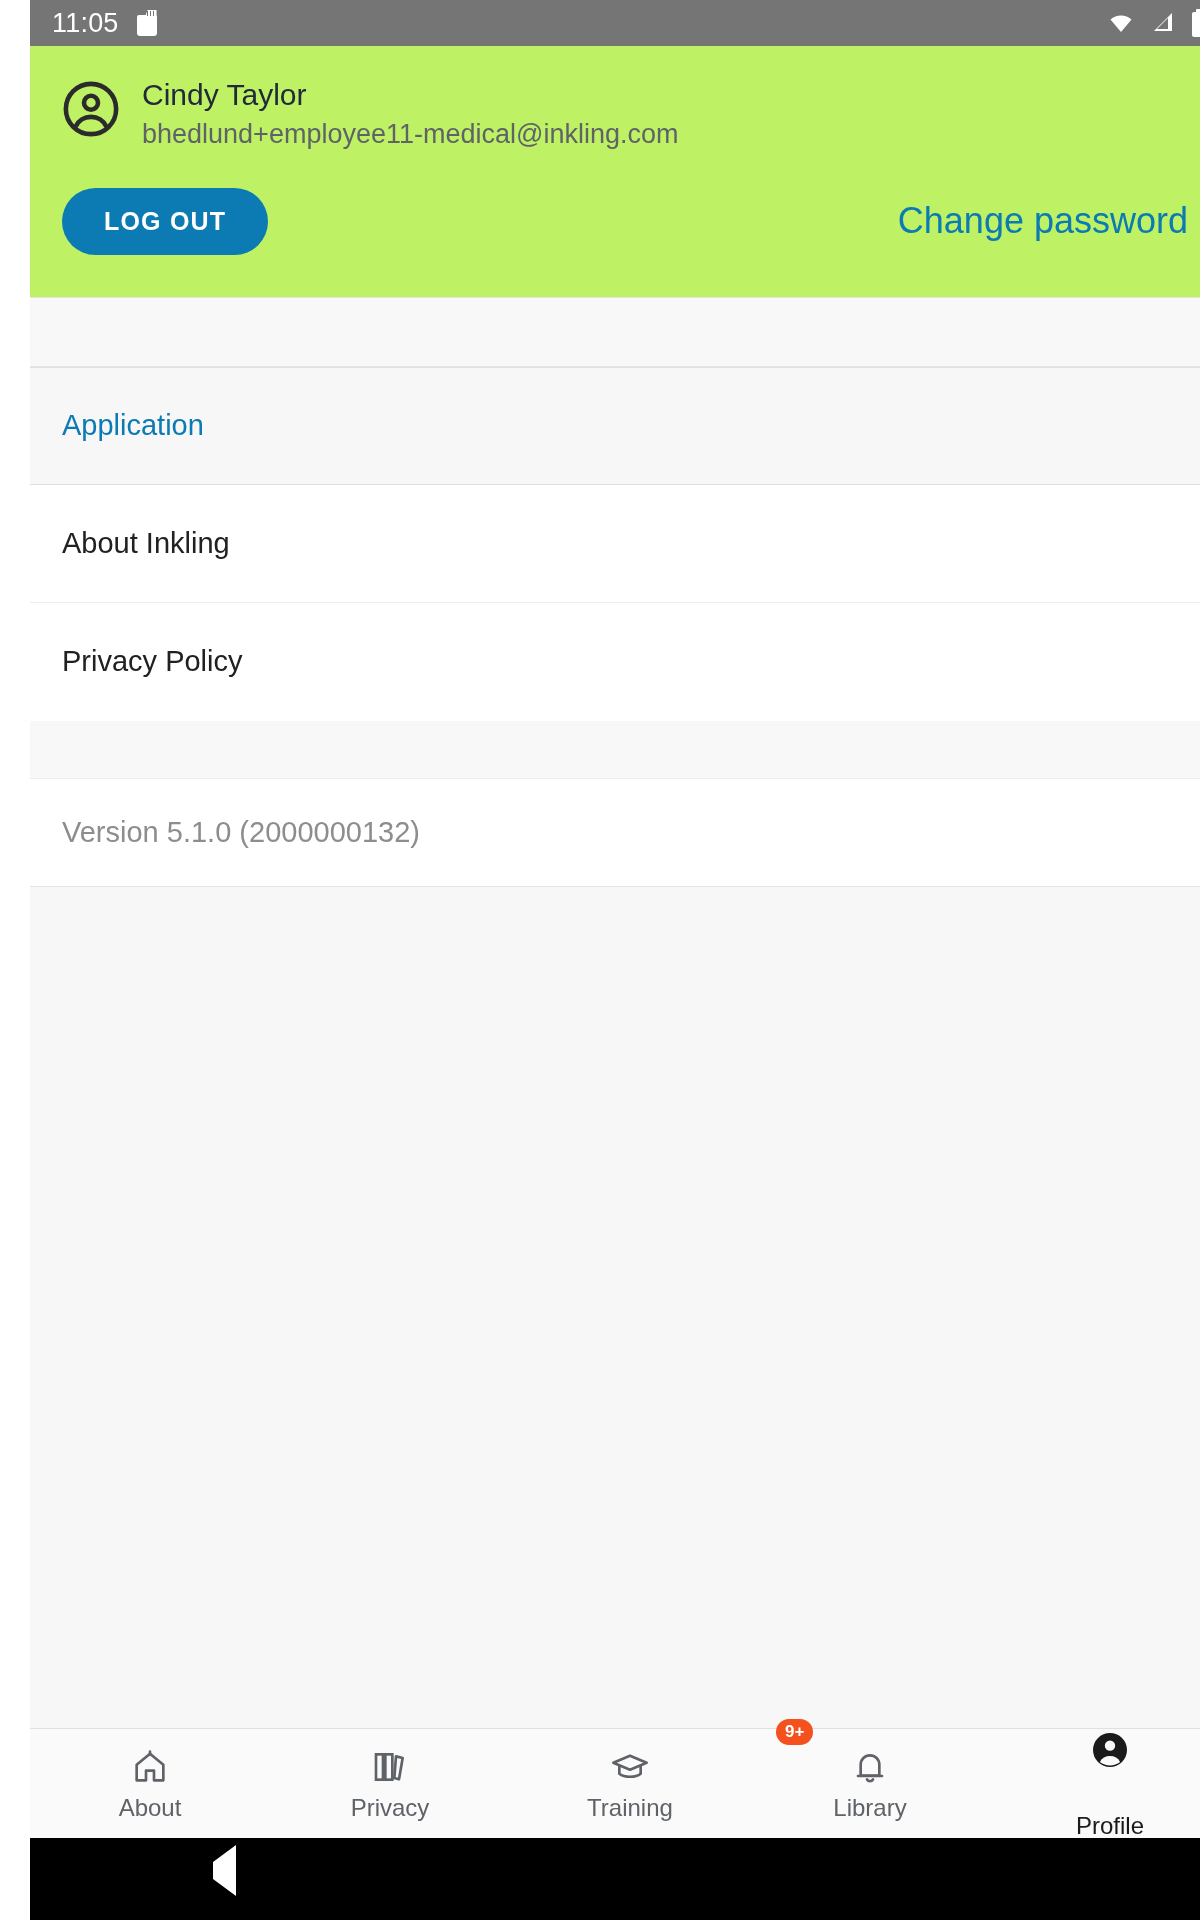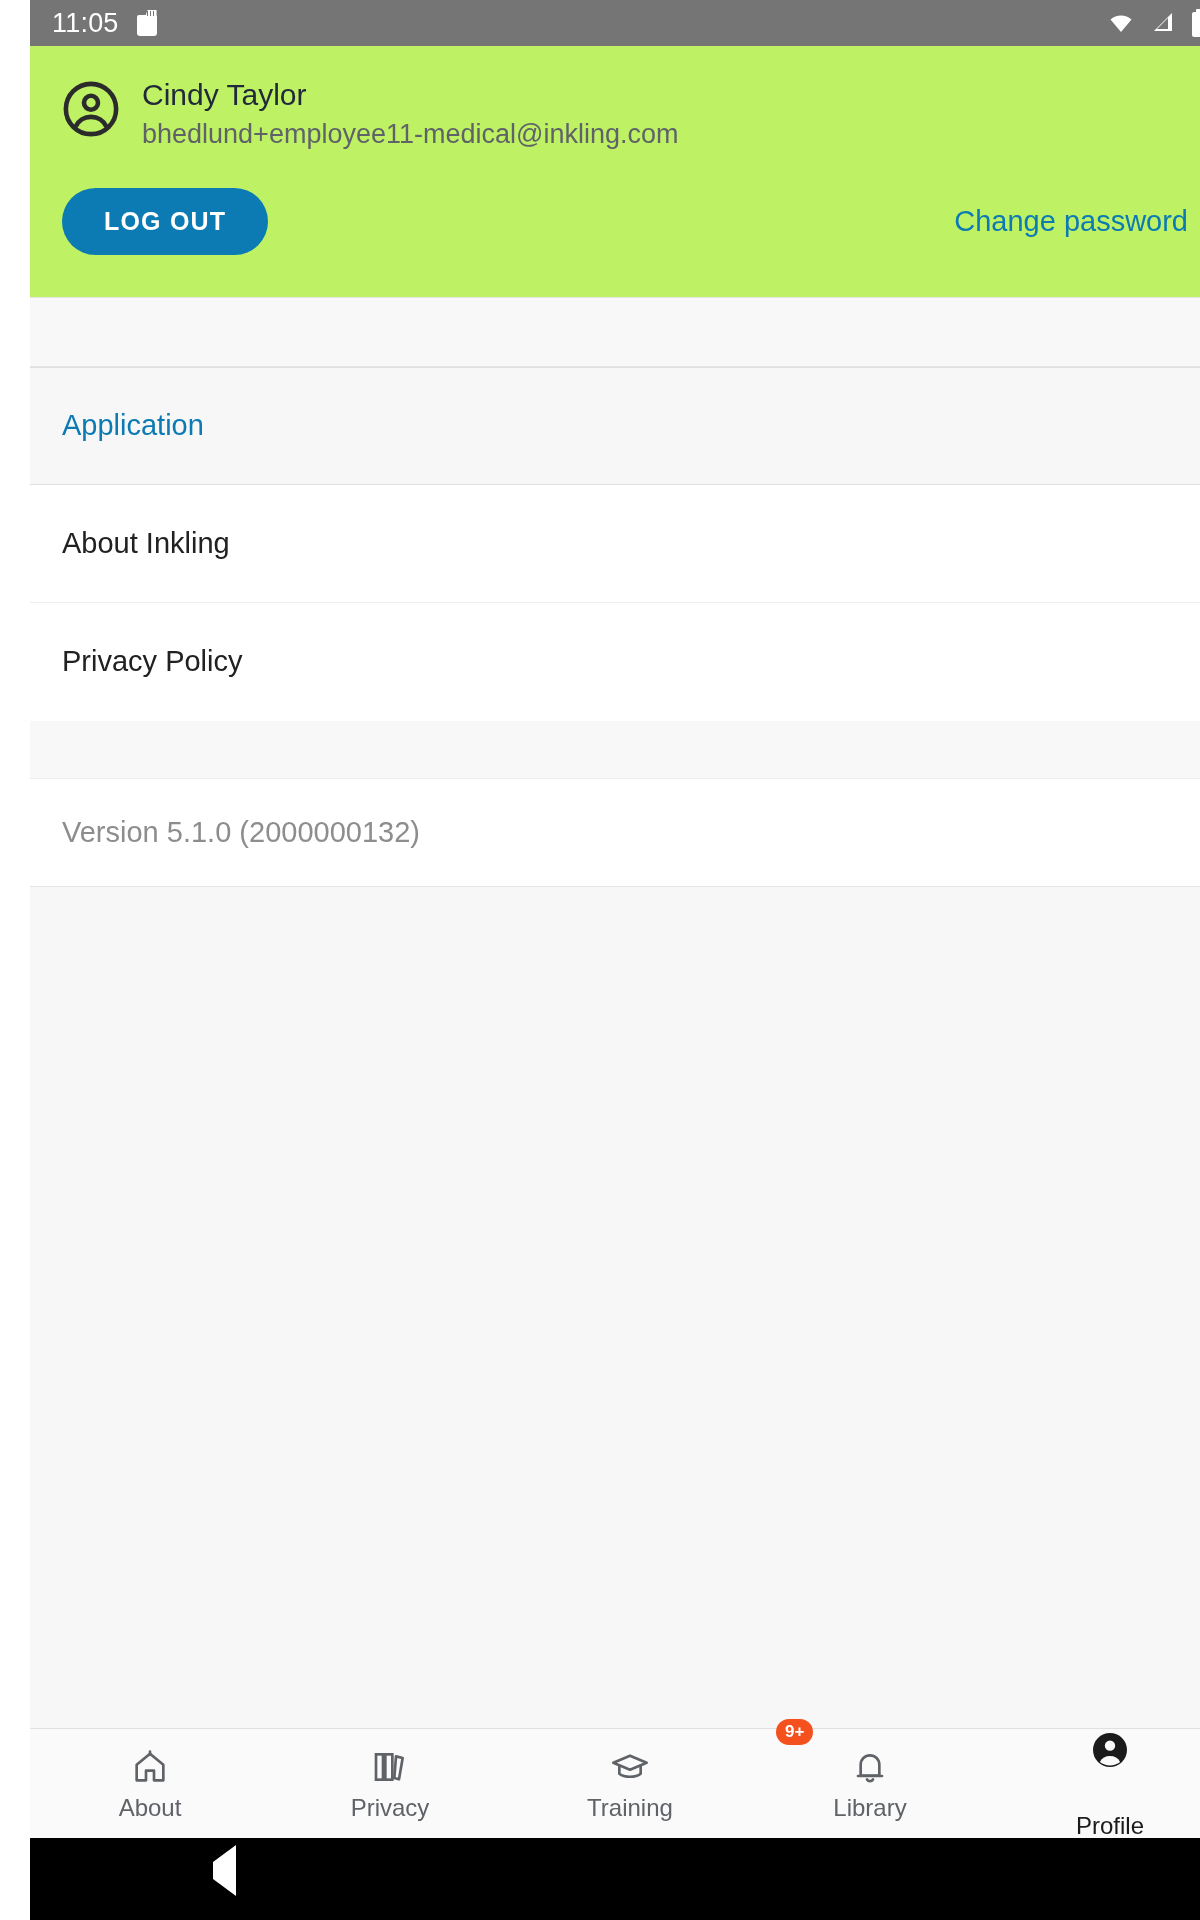--- a/index.html
+++ b/index.html
@@ -46,21 +46,21 @@
     display:flex; align-items:center; justify-content:space-between;
     padding:38px 0 42px 0;
   }
   .logout-btn {
     background:#0c7ab3; color:#ffffff; border:none; border-radius:34px;
     font-size:25px; font-weight:bold; letter-spacing:1.2px;
     padding:21px 42px; line-height:1; cursor:pointer;
     font-family:"Liberation Sans", sans-serif;
   }
   .change-pw {
-    color:#0c7ab3; font-size:29px; cursor:pointer; padding-right:10px;
+    color:#0c7ab3; font-size:36px; cursor:pointer; padding-right:10px;
   }
 
   
   .gap-band { background:#f8f8f8; border-top:1px solid #e4e4e4; border-bottom:1px solid #e4e4e4; height:70px; flex:0 0 70px; }
 
   .list { background:#ffffff; flex:0 0 auto; }
   .list-item {
     height:118px; display:flex; align-items:center;
     padding:0 32px; font-size:29px; color:#212121;
     border-bottom:1px solid #eeeeee; cursor:pointer; background:#ffffff;

